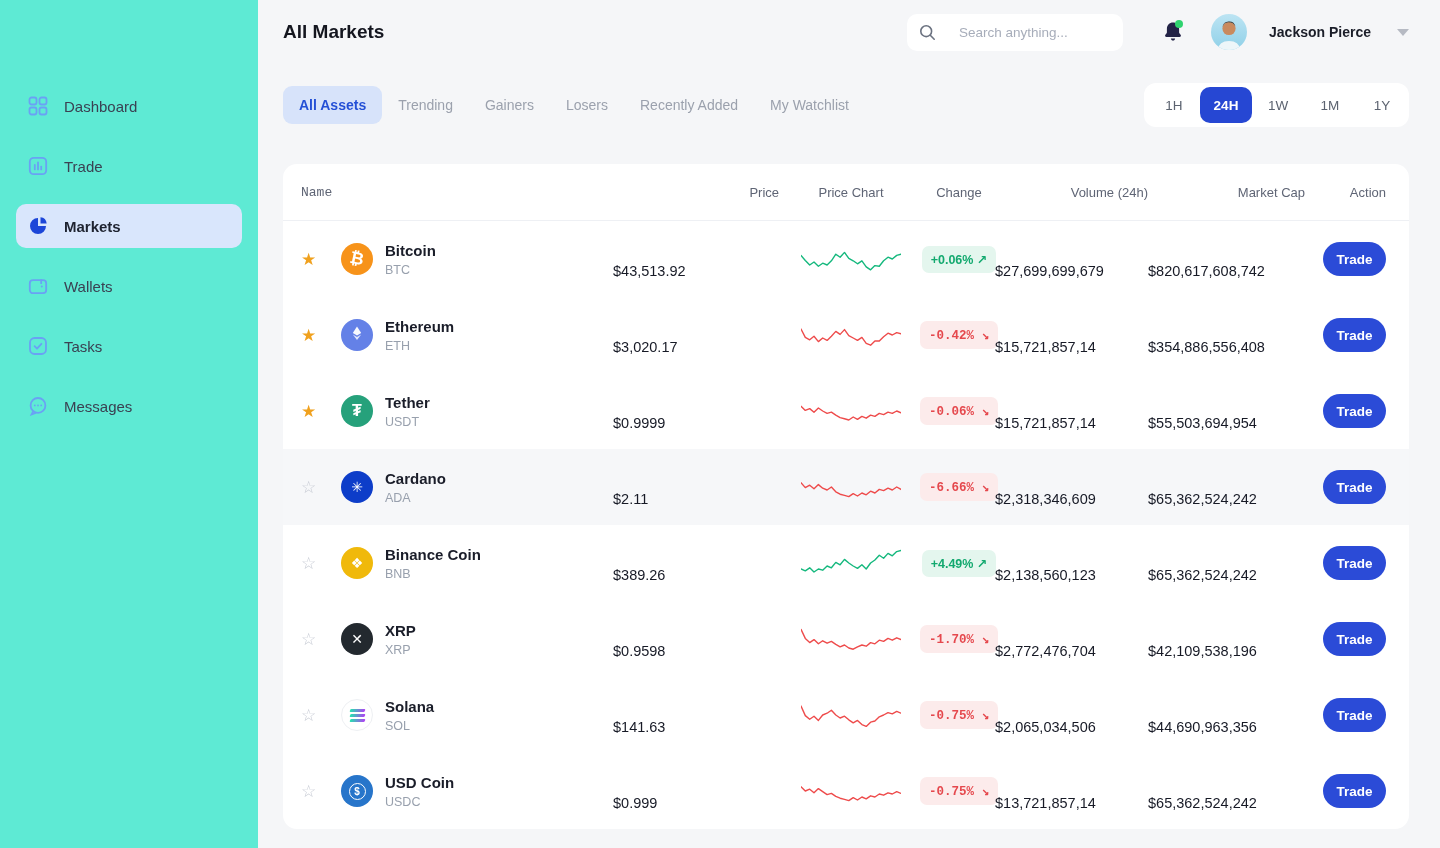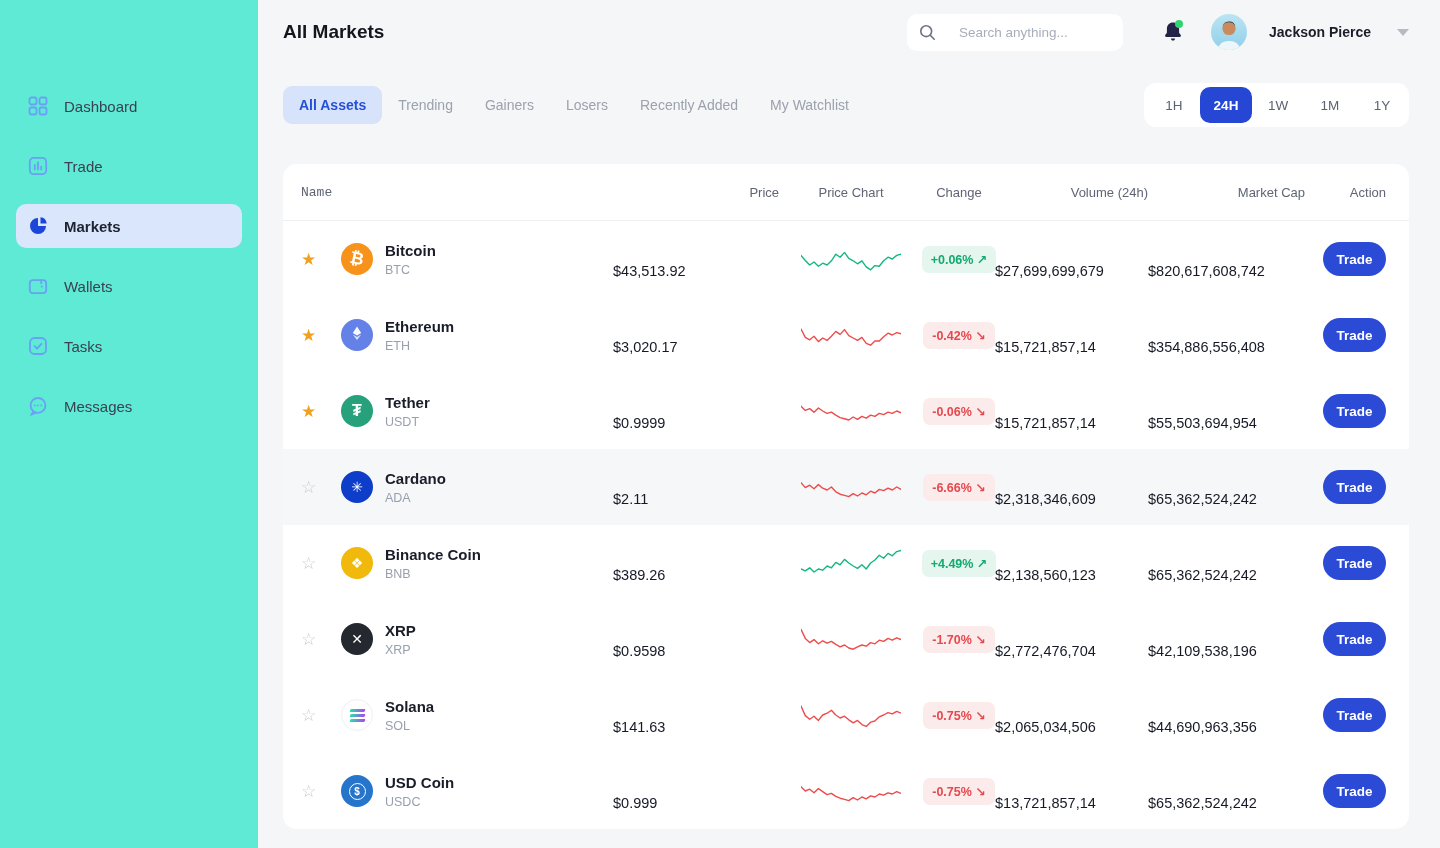--- a/index.html
+++ b/index.html
@@ -63,21 +63,21 @@
   .c-name { display:flex; align-items:center; }
   .coin-icon { width:32px; height:32px; border-radius:50%; margin-right:12px; flex:0 0 32px;
     display:flex; align-items:center; justify-content:center; position:relative; }
   .coin-name { font-size:15px; font-weight:bold; color:#1A1D29; }
   .coin-symbol { font-size:12.5px; color:#98A0AD; margin-top:4px; }
   .c-price, .c-vol, .c-mcap { font-size:14.5px; color:#171A26; text-align:left;margin-top:24px; }
   .c-chart { display:flex; justify-content:center; }
   .c-change { display:flex; justify-content:center; }
   .pill { font-size:12.5px; font-weight:bold; padding:6px 9px; border-radius:7px; white-space:nowrap; }
   .pill.up { color:#13A96F; background:#E4F6EE; }
-  .pill.down { color:#E5484D; background:#FCEBEB; }
+  .pill.down { color:#E5484D; background:#FCEBEB;font-family:Liberation Mono, monospace; }
   .c-action { text-align:right; padding-right:23px; }
   .trade-btn { width:63px; height:34px; border:none; border-radius:17px; background:#2B4BD7;
     color:#fff; font-size:13.5px; font-weight:bold; cursor:pointer; font-family:inherit; }
 
   
   .glyph { color:#fff; font-weight:bold; }
   .usdc-ring { width:17px; height:17px; border:1.6px solid #fff; border-radius:50%;
     display:flex; align-items:center; justify-content:center; color:#fff; font-size:10px; font-weight:bold; }
   .sol-bars { display:flex; flex-direction:column; gap:2px; }
   .sol-bars i { display:block; width:15px; height:3px; border-radius:1px;

